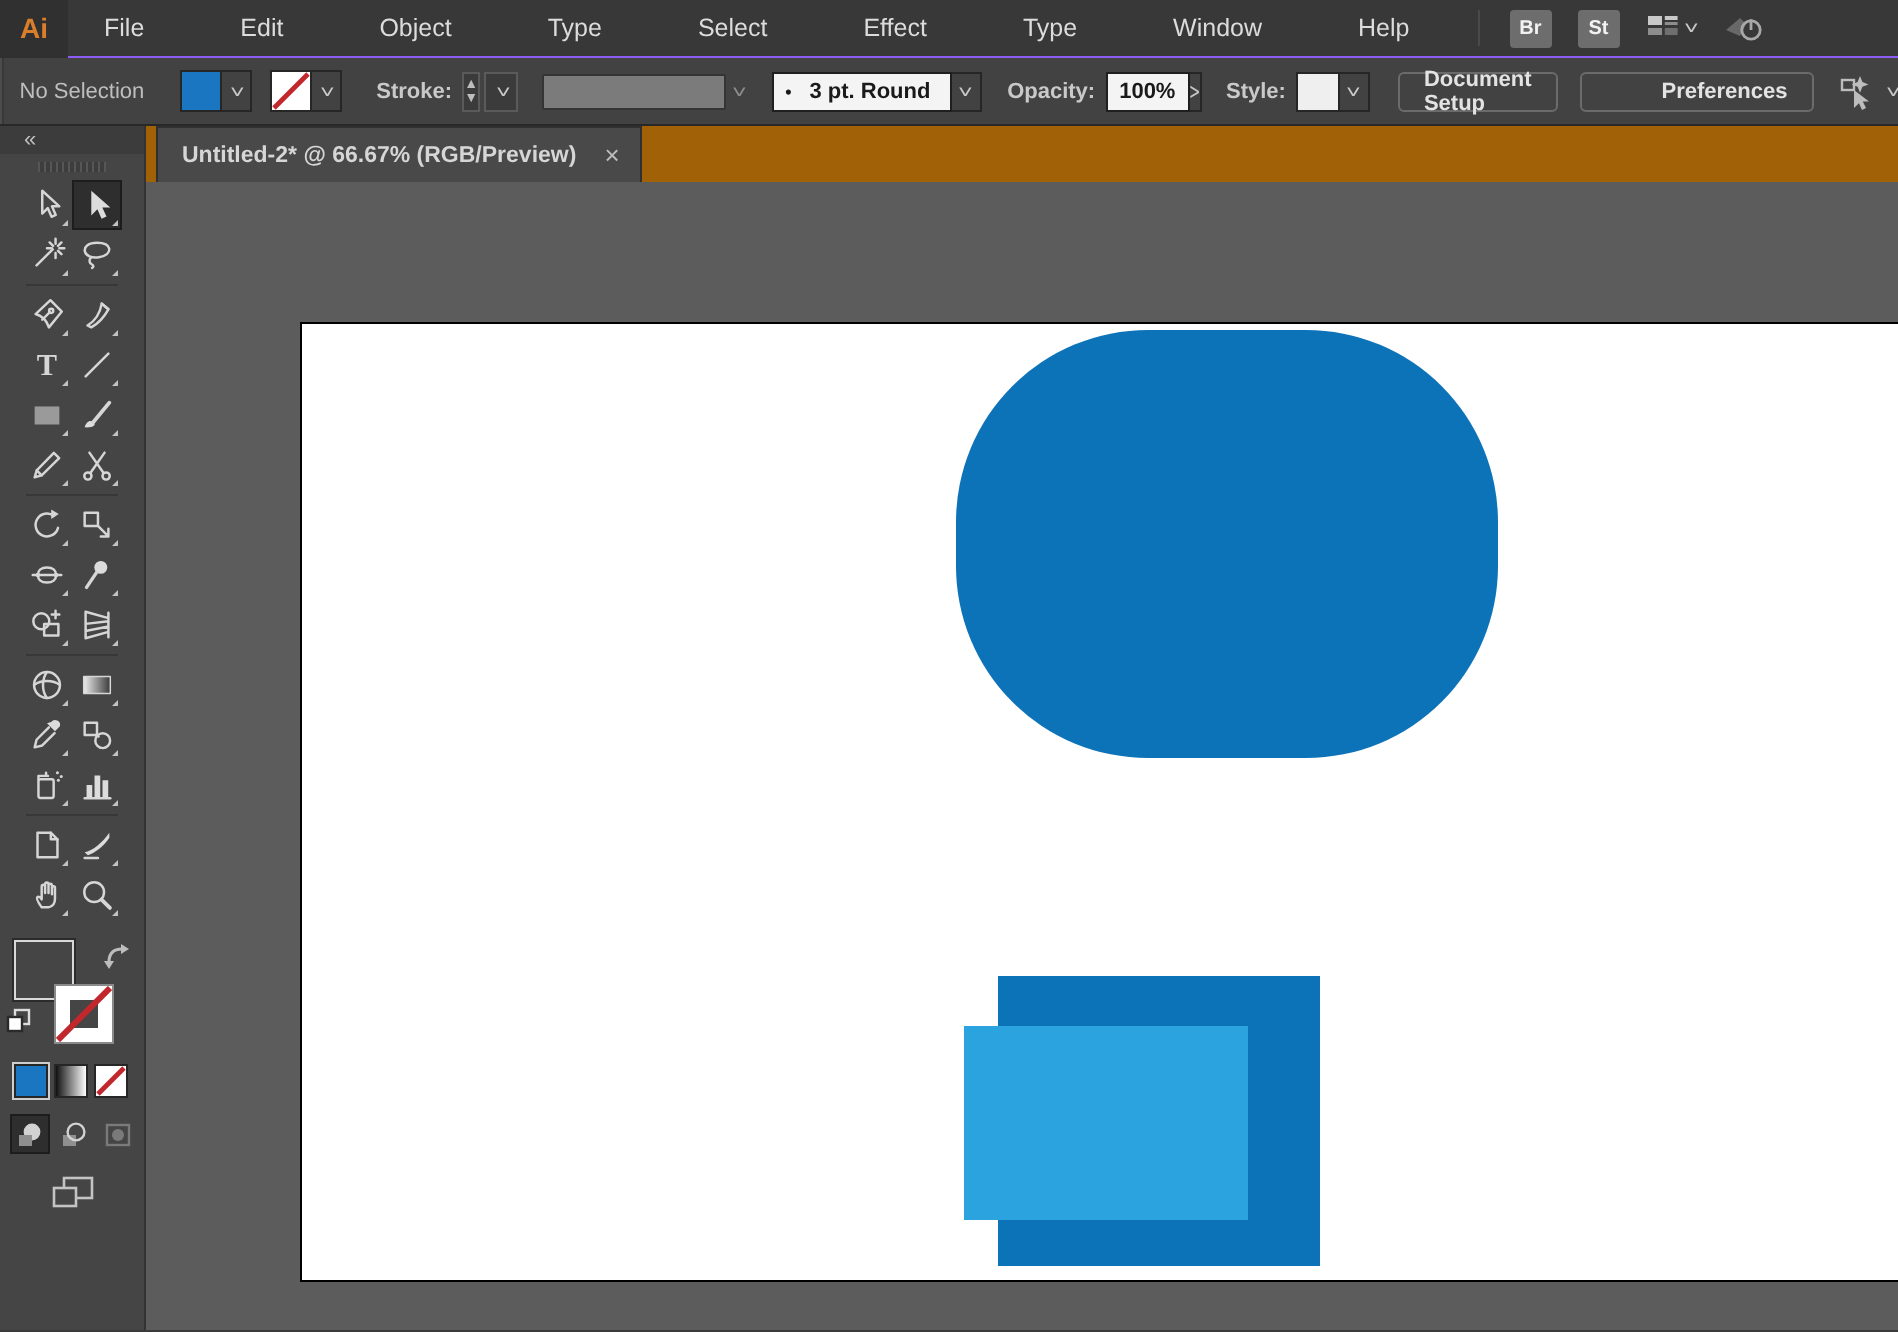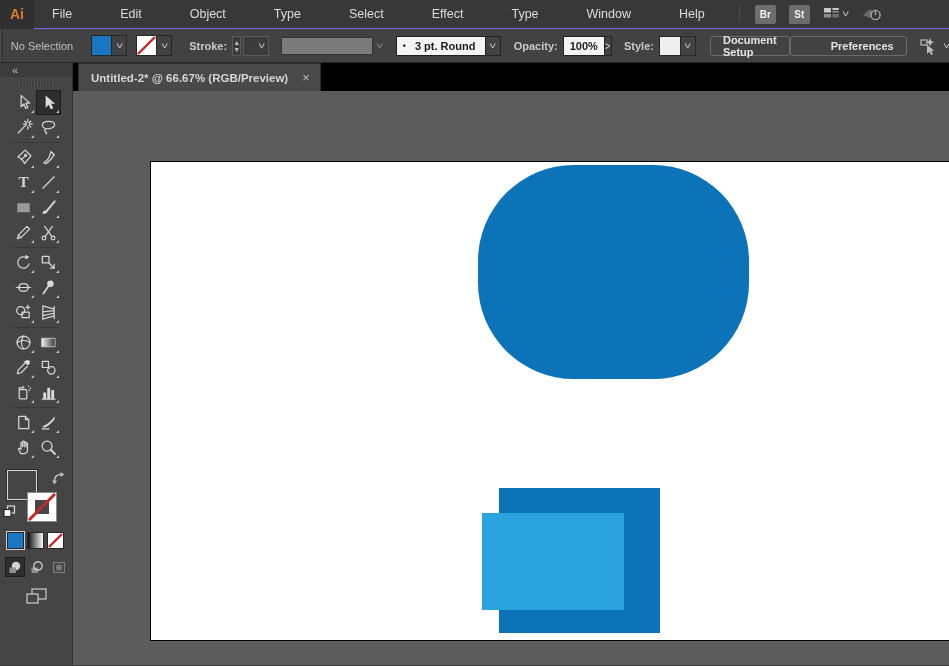--- a/index.html
+++ b/index.html
@@ -71,21 +71,21 @@
   .cgn { width:17px; height:17px; border:1px solid #262626; position:relative; }
   .cgn.sel { box-shadow:0 0 0 1px #cfcfcf; }
   .modes-row { display:flex; gap:2px; padding-left:5px; margin-top:8px; }
   .mode-tile { width:20px; height:20px; display:flex; align-items:center; justify-content:center; }
   .mode-tile.active { background:#2e2e2e; box-shadow:inset 0 0 0 1px #1d1d1d; }
   .mode-tile.dim { opacity:0.38; }
   .screen-mode { margin-top:8px; display:flex; justify-content:center; }
 
   
   .docarea { flex:1; display:flex; flex-direction:column; min-width:0; }
-  .tabbar { height:28px; background:#000000; display:flex; align-items:flex-end; }
+  .tabbar { height:28px; background:#a16207; display:flex; align-items:flex-end; }
   .doc-tab { height:28px; margin-left:5px; background:#494949; border:1px solid #303030; border-bottom:none;
     display:flex; align-items:center; padding:0 10px 0 12px; color:#d6d6d6; font-size:11.5px;
     font-weight:bold; gap:14px; }
   .tab-close { color:#bdbdbd; font-size:13px; font-weight:normal; line-height:10px; }
   .canvas { flex:1; background:#5c5c5c; position:relative; overflow:hidden; }
   .artboard { position:absolute; left:77px; top:70px; width:805px; height:480px; background:#fff;
     border:1px solid #000; }
   .shape { position:absolute; }
   #blob { left:327px; top:3px; width:271px; height:214px; border-radius:96px; }
   #rect-back { left:348px; top:326px; width:161px; height:145px; }
@@ -187,21 +187,21 @@
 
   <span class="cb-label" style="margin-left:12px;">Style:</span>
   <div style="display:flex; margin-left:5px;">
     <div class="swatch-box" style="width:22px; height:20px; background:#efefef;"></div>
     <div class="chev-btn" style="height:20px;">
         <span class="chev">˅</span>
       </div>
   </div>
 
   <div class="cb-btn" style="margin-left:14px;">Document Setup</div>
-  <div class="cb-btn" style="margin-left:0;padding-left:40px;">Preferences</div>
+  <div class="cb-btn" style="margin-left:11px;padding-left:40px;">Preferences</div>
 
   <div style="display:flex; align-items:center; margin-left:11px; gap:4px;">
     <svg width="22" height="20" viewBox="0 0 22 20">
       <rect x="3" y="4" width="6" height="5" fill="none" stroke="#bdbdbd" stroke-width="1.2"></rect>
       <path d="M12 2 l1.2 3 3 1.2 -3 1.2 -1.2 3 -1.2 -3 -3 -1.2 3 -1.2 Z" fill="#bdbdbd"></path>
       <path d="M9 9 L9 18 L11.5 15.6 L13 19 L15 18 L13.4 14.8 L16.5 14.8 Z" fill="#bdbdbd"></path>
     </svg>
     <span class="chev">˅</span>
   </div>
 </div>

